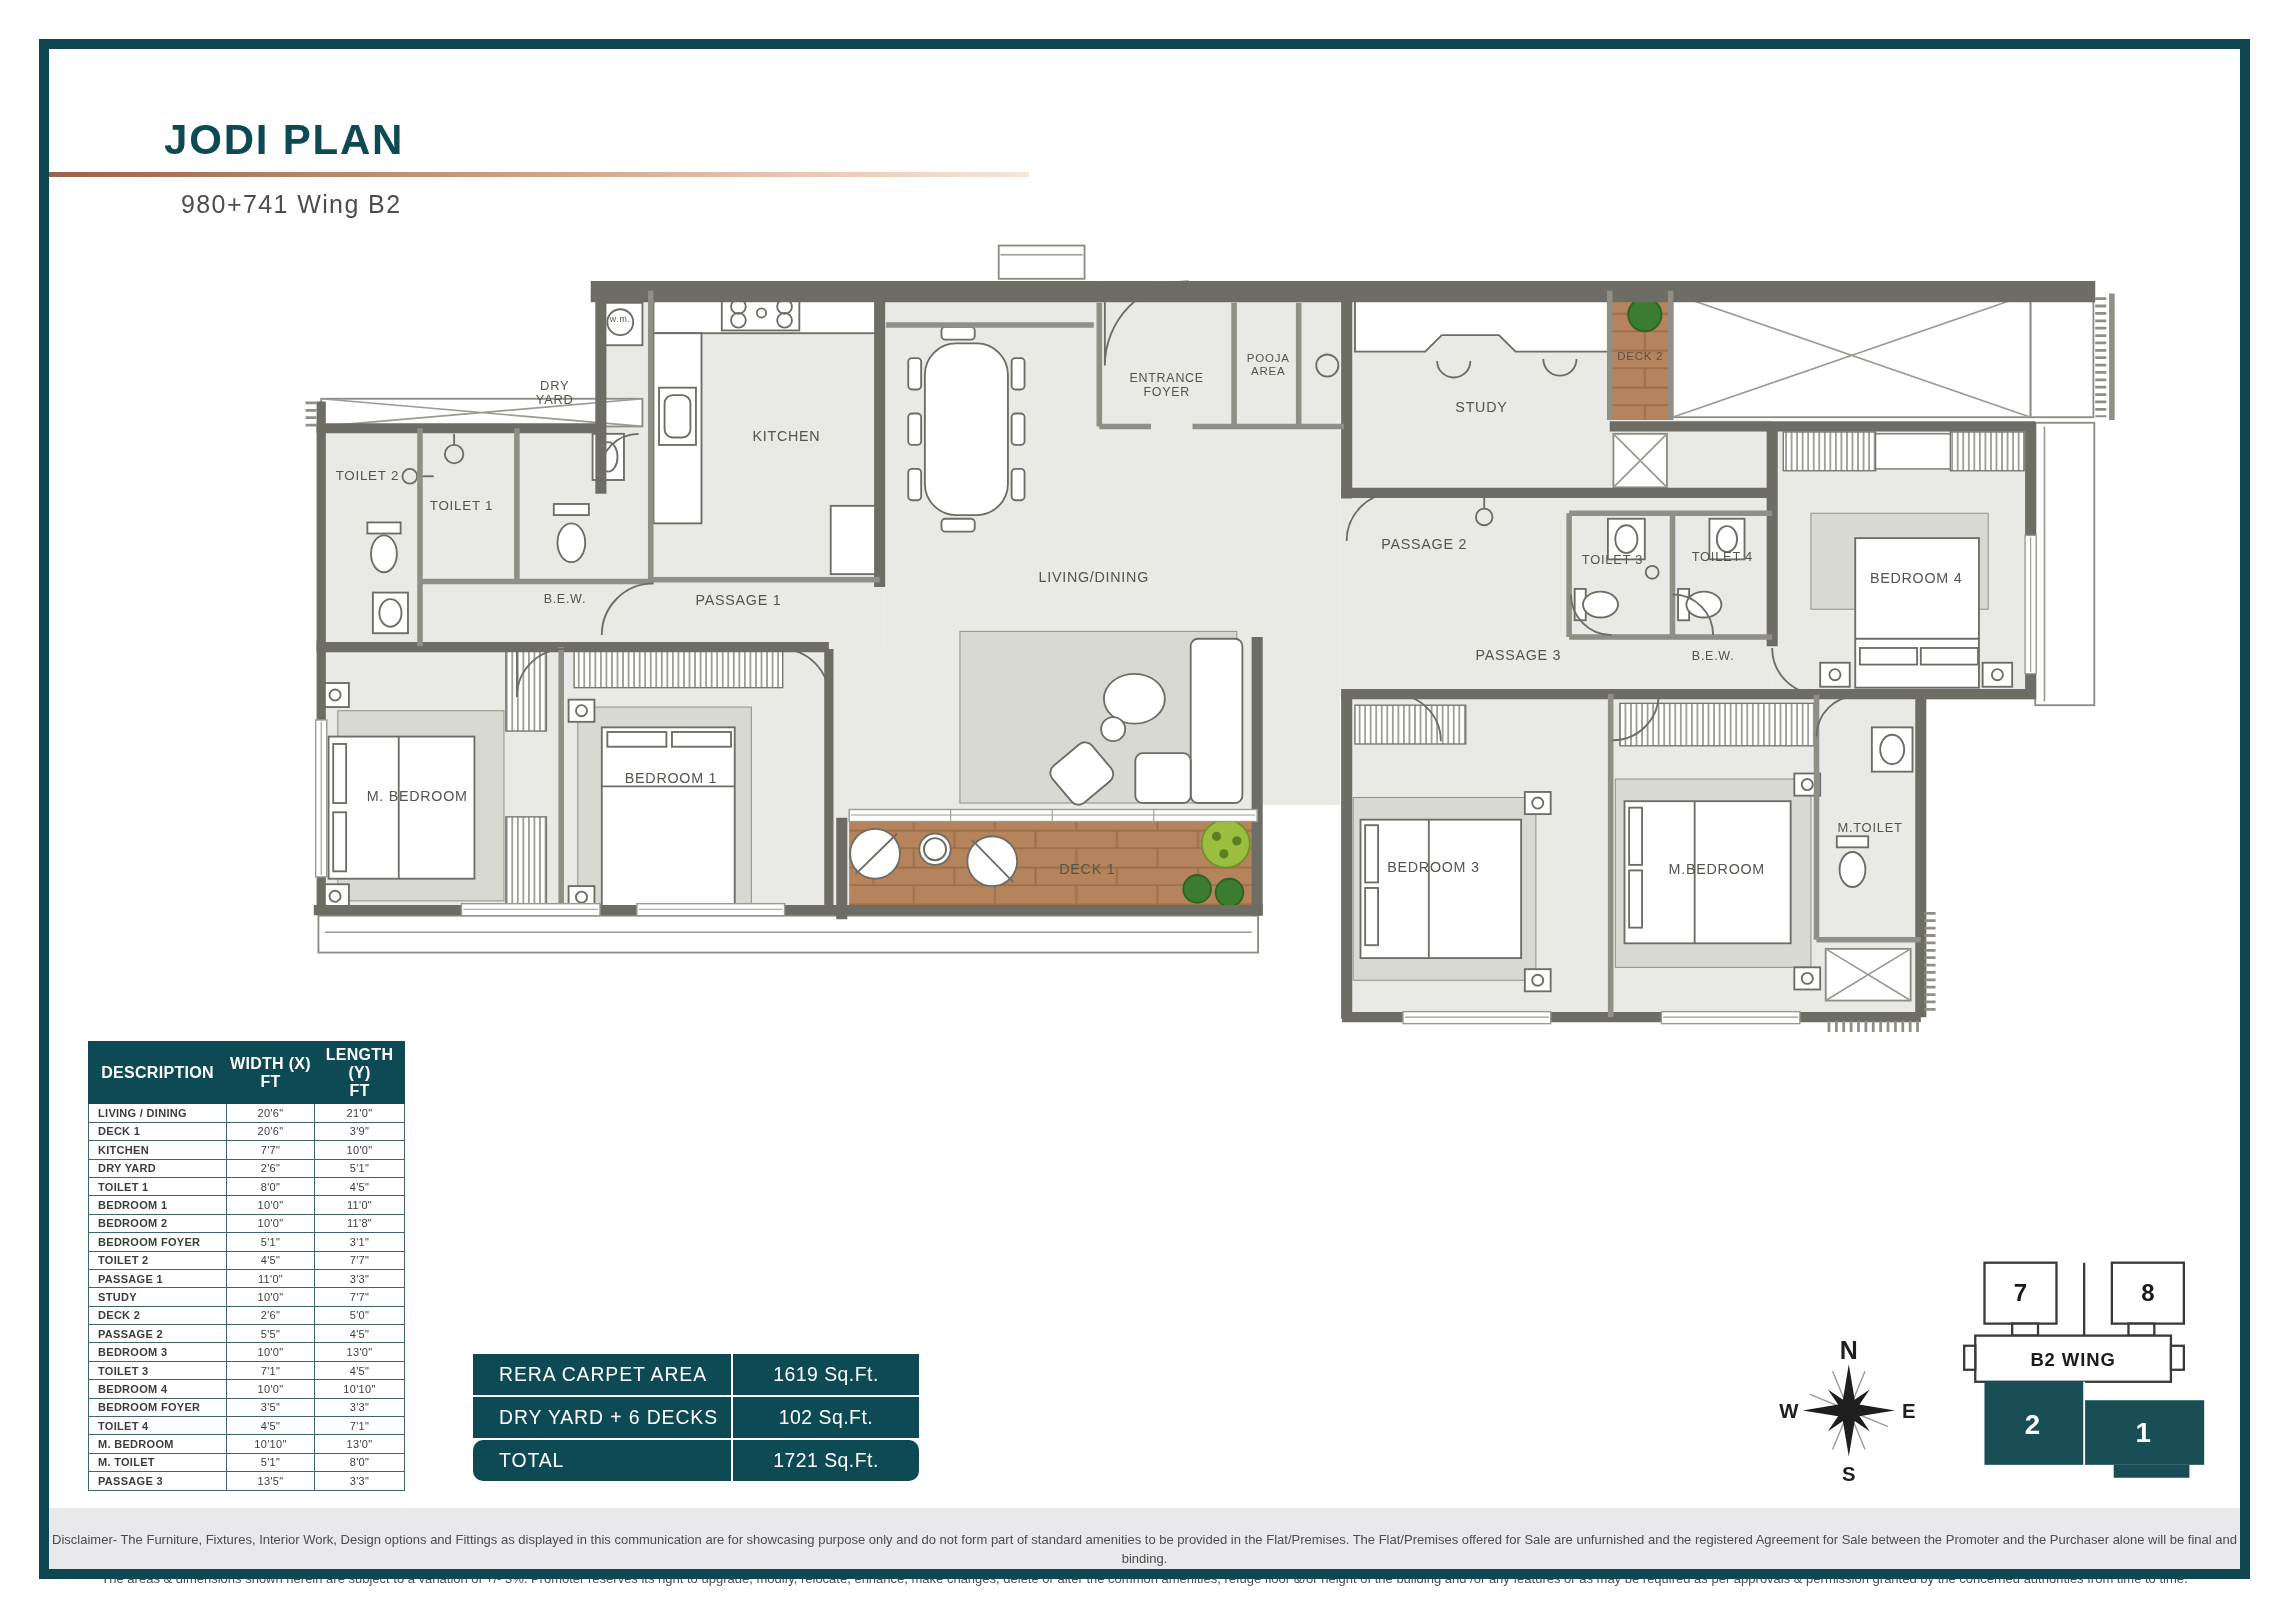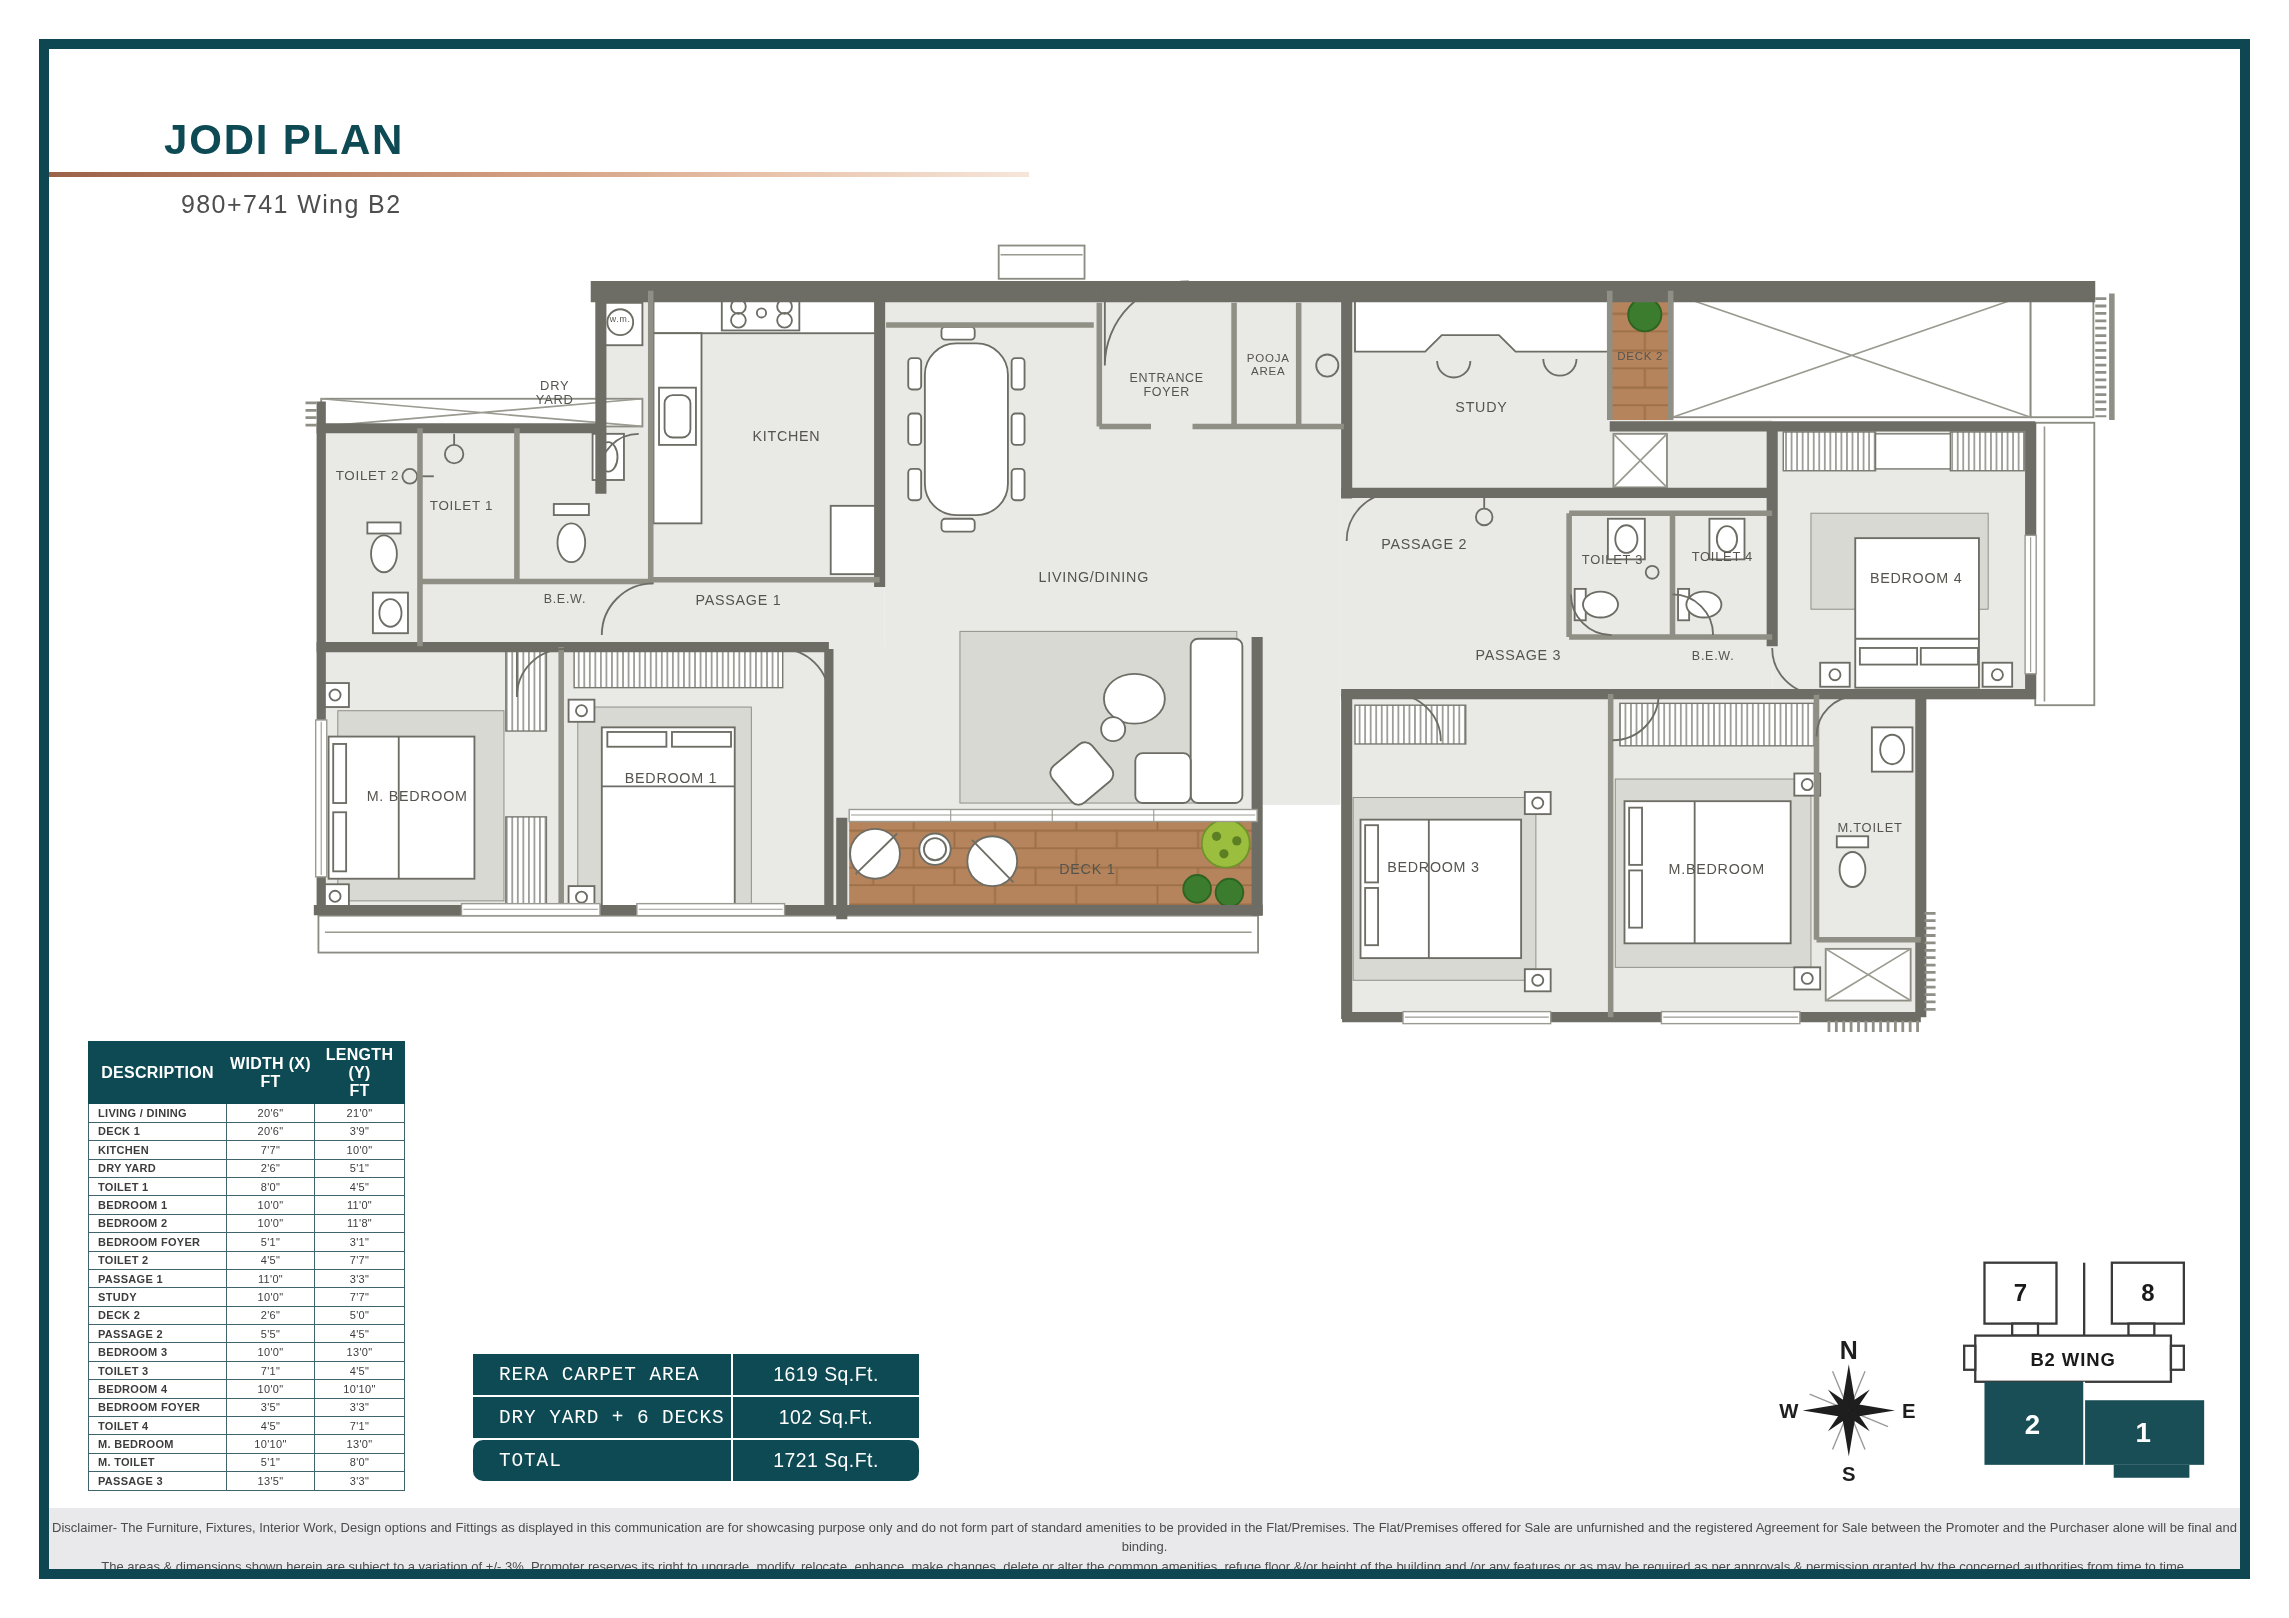--- a/index.html
+++ b/index.html
@@ -15,26 +15,26 @@
   table.dim th{background:#0e4a54;color:#fff;font-size:16px;font-weight:bold;letter-spacing:0.3px;
         padding:3.7px 1.8px;white-space:pre-line;height:28px;vertical-align:middle;border:0.9px solid #0e4a54;}
   table.dim td{border:0.9px solid #40646d;font-size:11px;color:#3c3c3c;height:17.4px;padding:0 3.7px;
         text-align:center;letter-spacing:0.3px;background:#fff;}
   table.dim td.desc{text-align:left;padding-left:9px;font-weight:bold;}
 
   .area-table{position:absolute;left:473px;top:1354px;width:446px;}
   .area-row{display:flex;height:41px;background:#0e4a54;border-bottom:2.8px solid #fff;}
   .area-row:last-child{border-bottom:none;border-radius:10px;}
   .area-label{width:260px;display:flex;align-items:center;padding-left:26px;color:#fff;
-        font-size:19.4px;letter-spacing:0.9px;border-right:2.8px solid #fff;box-sizing:border-box;font-family:Liberation Mono, monospace;}
+        font-size:19.4px;letter-spacing:0.9px;border-right:2.8px solid #fff;box-sizing:border-box;}
   .area-value{flex:1;display:flex;align-items:center;justify-content:center;color:#fff;
         font-size:19.4px;letter-spacing:0.5px;}
 
   .disclaimer{position:absolute;left:49px;right:50px;bottom:50px;height:61px;background:#e9e9eb;
-        text-align:center;color:#4c4c4c;font-size:13px;line-height:19.4px;padding-top:10px;box-sizing:border-box;}
+        text-align:center;color:#4c4c4c;font-size:13px;line-height:19.4px;padding-top:22px;box-sizing:border-box;}
 
   svg.plan{position:absolute;left:0;top:0;width:2290px;height:1619px;}
   svg.plan text{font-family:"Liberation Sans",sans-serif;}
   .rlabel{fill:#55544e;letter-spacing:.8px;font-weight:500;}
 </style>
 </head>
 <body>
 
 <div class="page">
 

